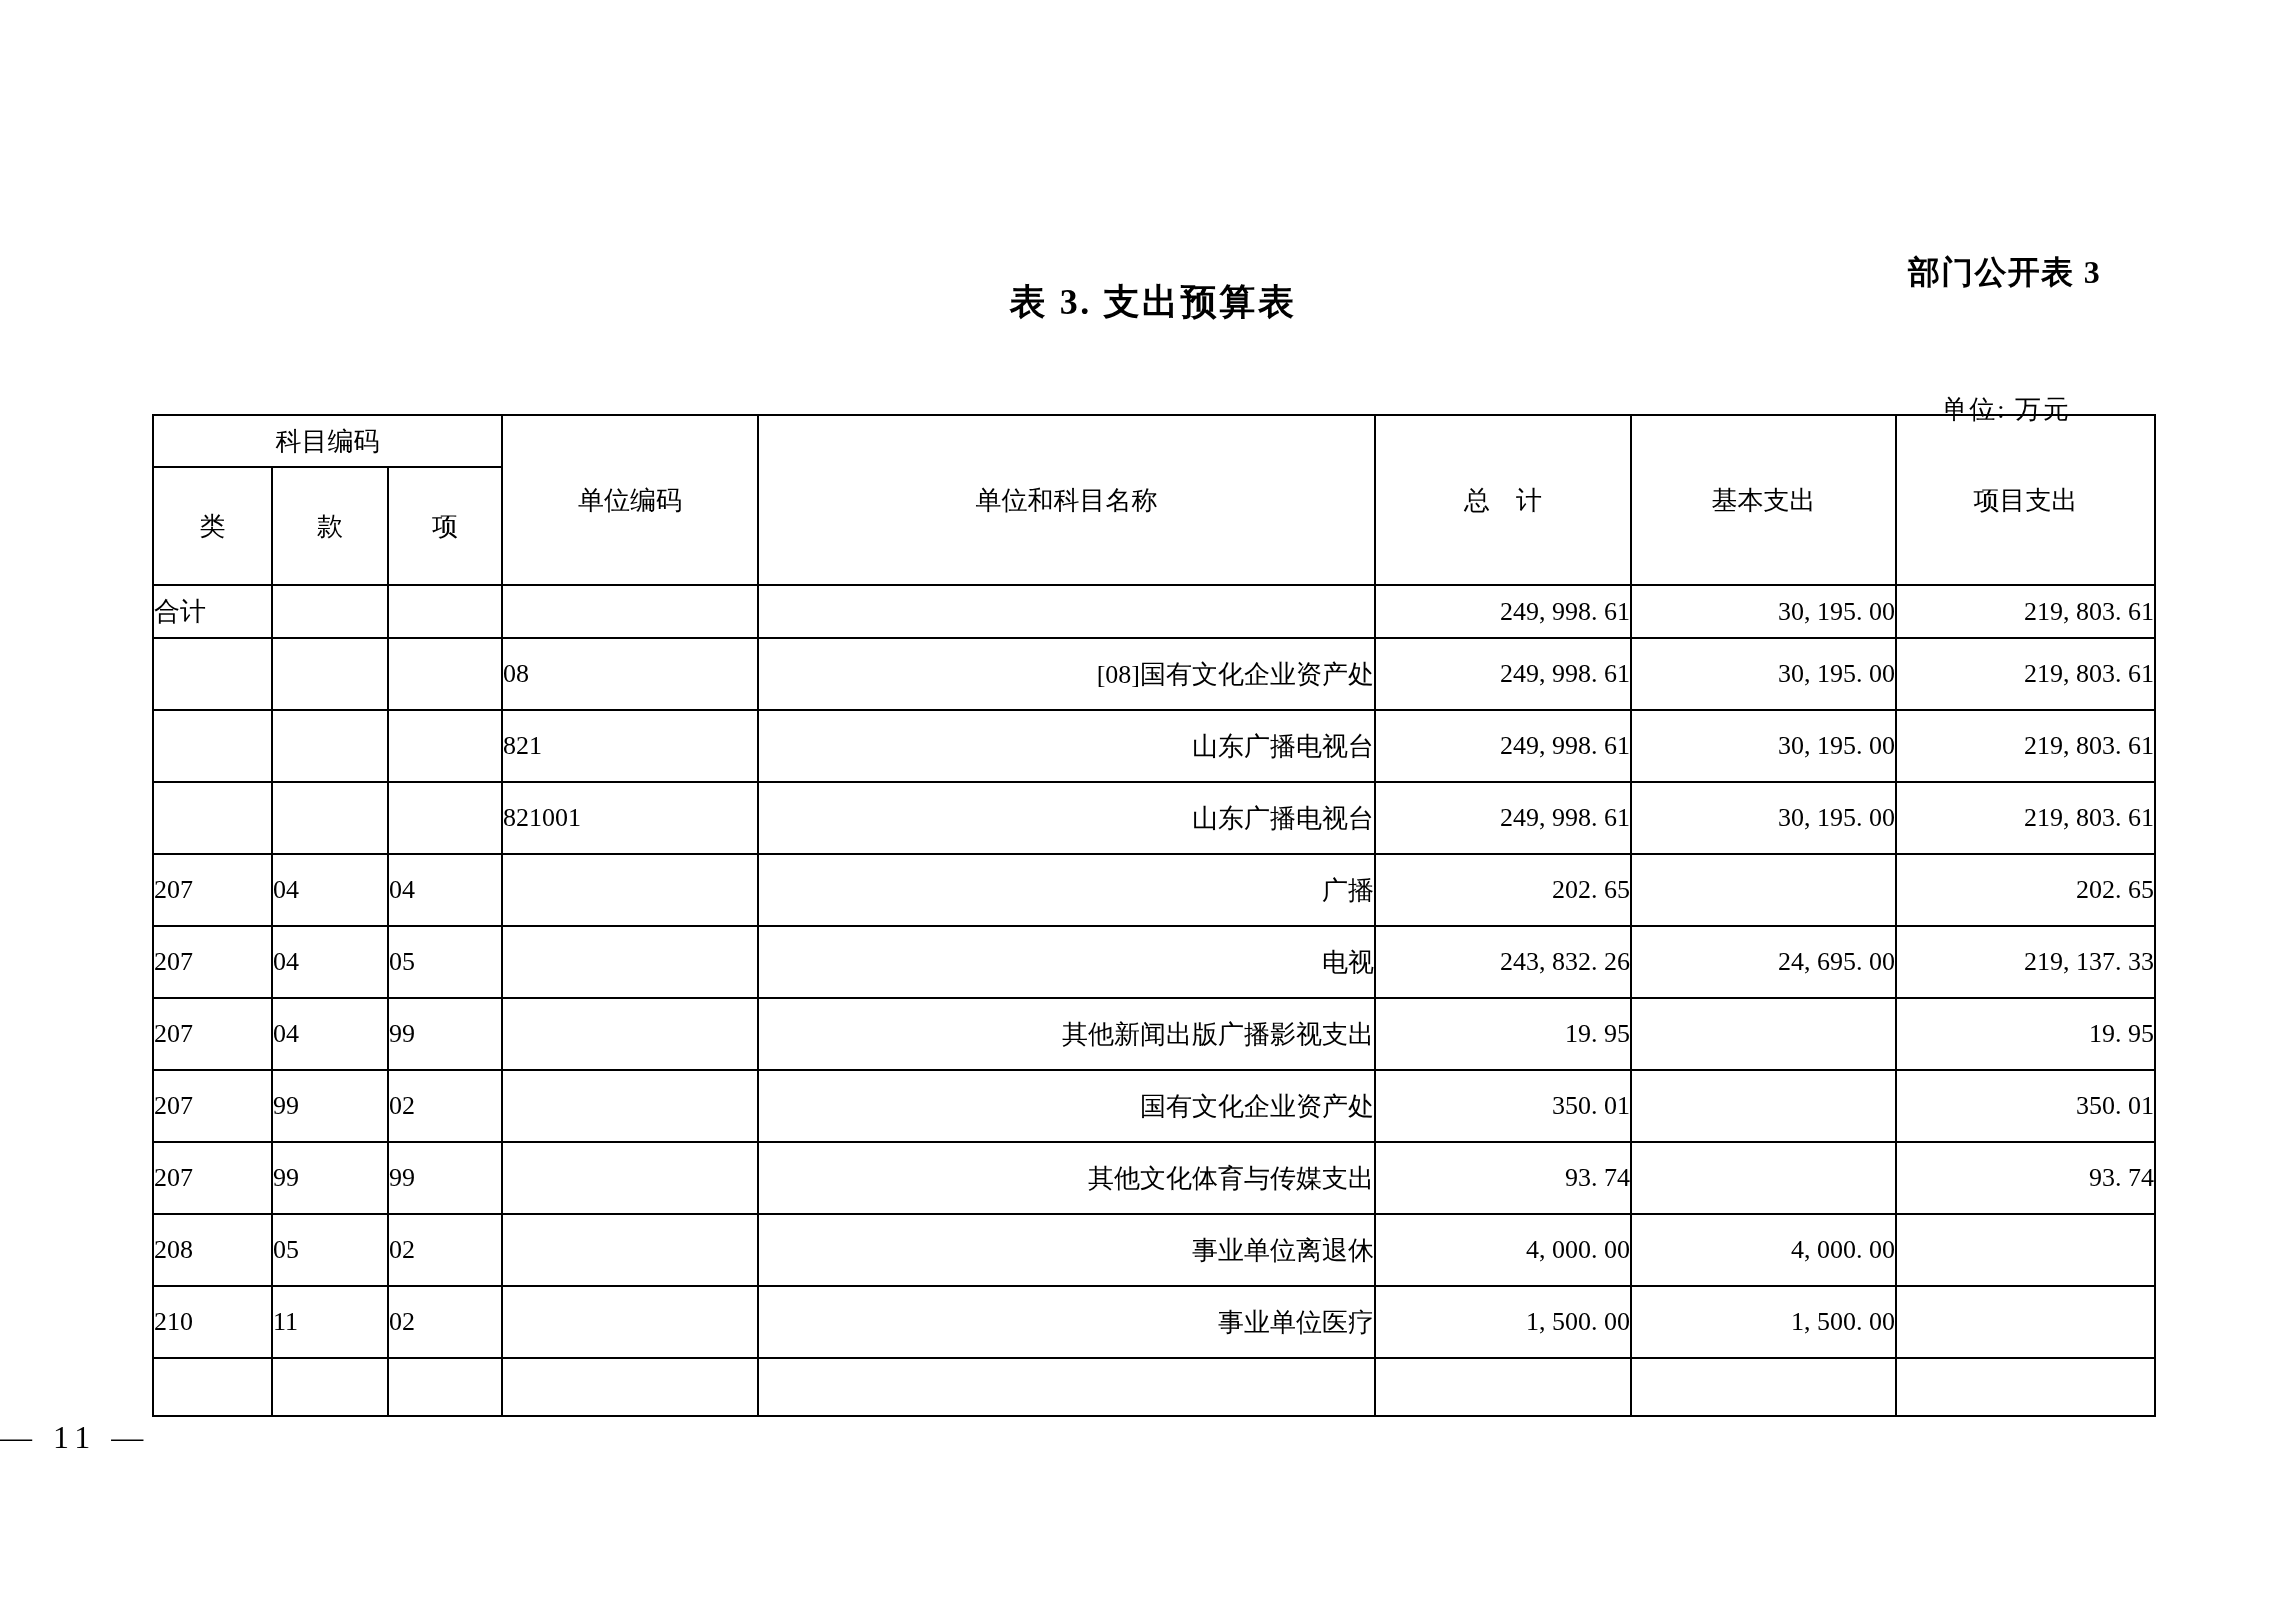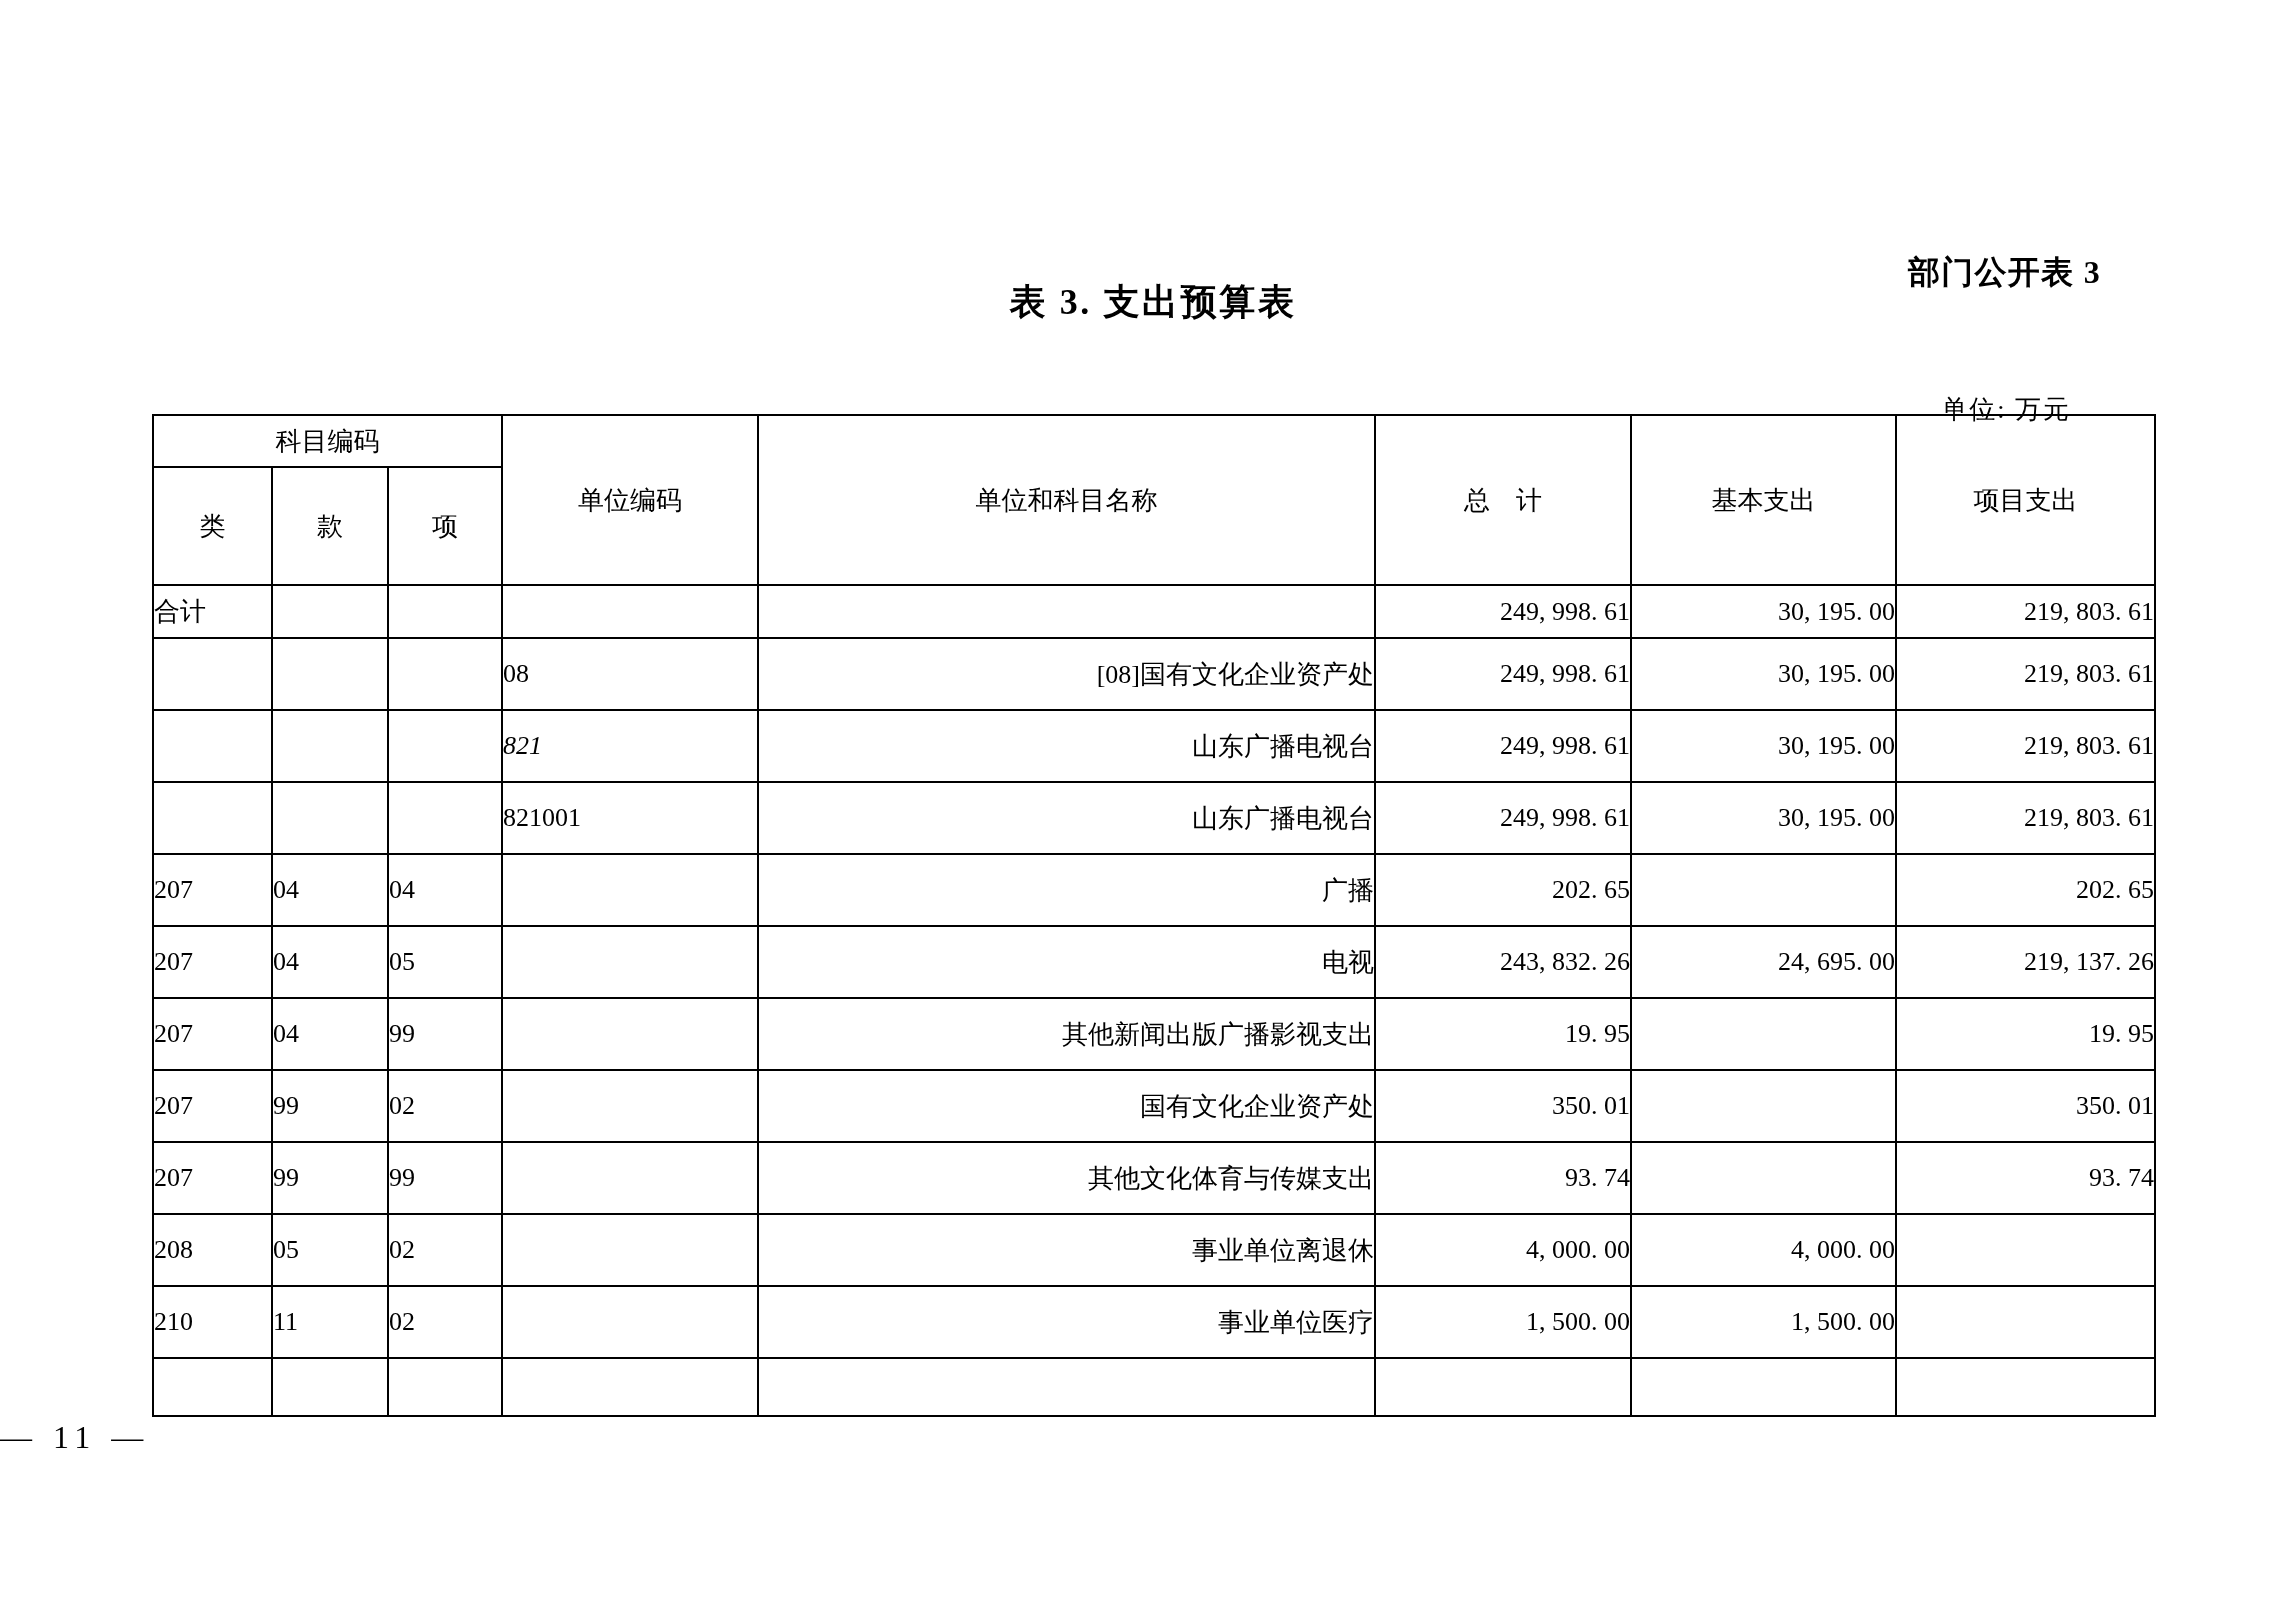--- a/index.html
+++ b/index.html
@@ -32,21 +32,21 @@
   tr.h1{height:52px;}
   tr.h2{height:118px;}
   table.budget th{text-align:center;}
   tbody tr{height:72px;}
   tbody tr.r-first{height:53px;}
   tbody tr.r-last{height:58px;}
   td.t-left{text-align:left;padding-left:16.4px;}
   td.t-code{text-align:left;}
   td.t-name{text-align:right;}
   td.t-num{text-align:right;padding-right:19.6px;}
-  td.ci0{padding-left:16.4px;} td.ci1{padding-left:41px;font-style:italic;} td.ci2{padding-left:65px;}
+  td.ci0{padding-left:16.4px;} td.ci1{padding-left:41px;} td.ci2{padding-left:65px;}
   td.ni0{padding-left:18.3px;} td.ni1{padding-left:48px;} td.ni2{padding-left:75px;}
   .page-footer{
     position:absolute;top:1419px;left:0;width:1893px;
     font-size:32px;letter-spacing:6.5px;
   }
 </style>
 </head>
 <body>
 
 <div class="doc-label">部门公开表 3</div>
@@ -131,21 +131,21 @@
         <td class="t-num">202. 65</td>
       </tr>
       <tr>
         <td class="t-left">207</td>
         <td class="t-left">04</td>
         <td class="t-left">05</td>
         <td class="t-code ci0"></td>
         <td class="t-name ni0">电视</td>
         <td class="t-num">243, 832. 26</td>
         <td class="t-num">24, 695. 00</td>
-        <td class="t-num">219, 137. 26</td>
+        <td class="t-num">219, 137. 33</td>
       </tr>
       <tr>
         <td class="t-left">207</td>
         <td class="t-left">04</td>
         <td class="t-left">99</td>
         <td class="t-code ci0"></td>
         <td class="t-name ni0">其他新闻出版广播影视支出</td>
         <td class="t-num">19. 95</td>
         <td class="t-num"></td>
         <td class="t-num">19. 95</td>

